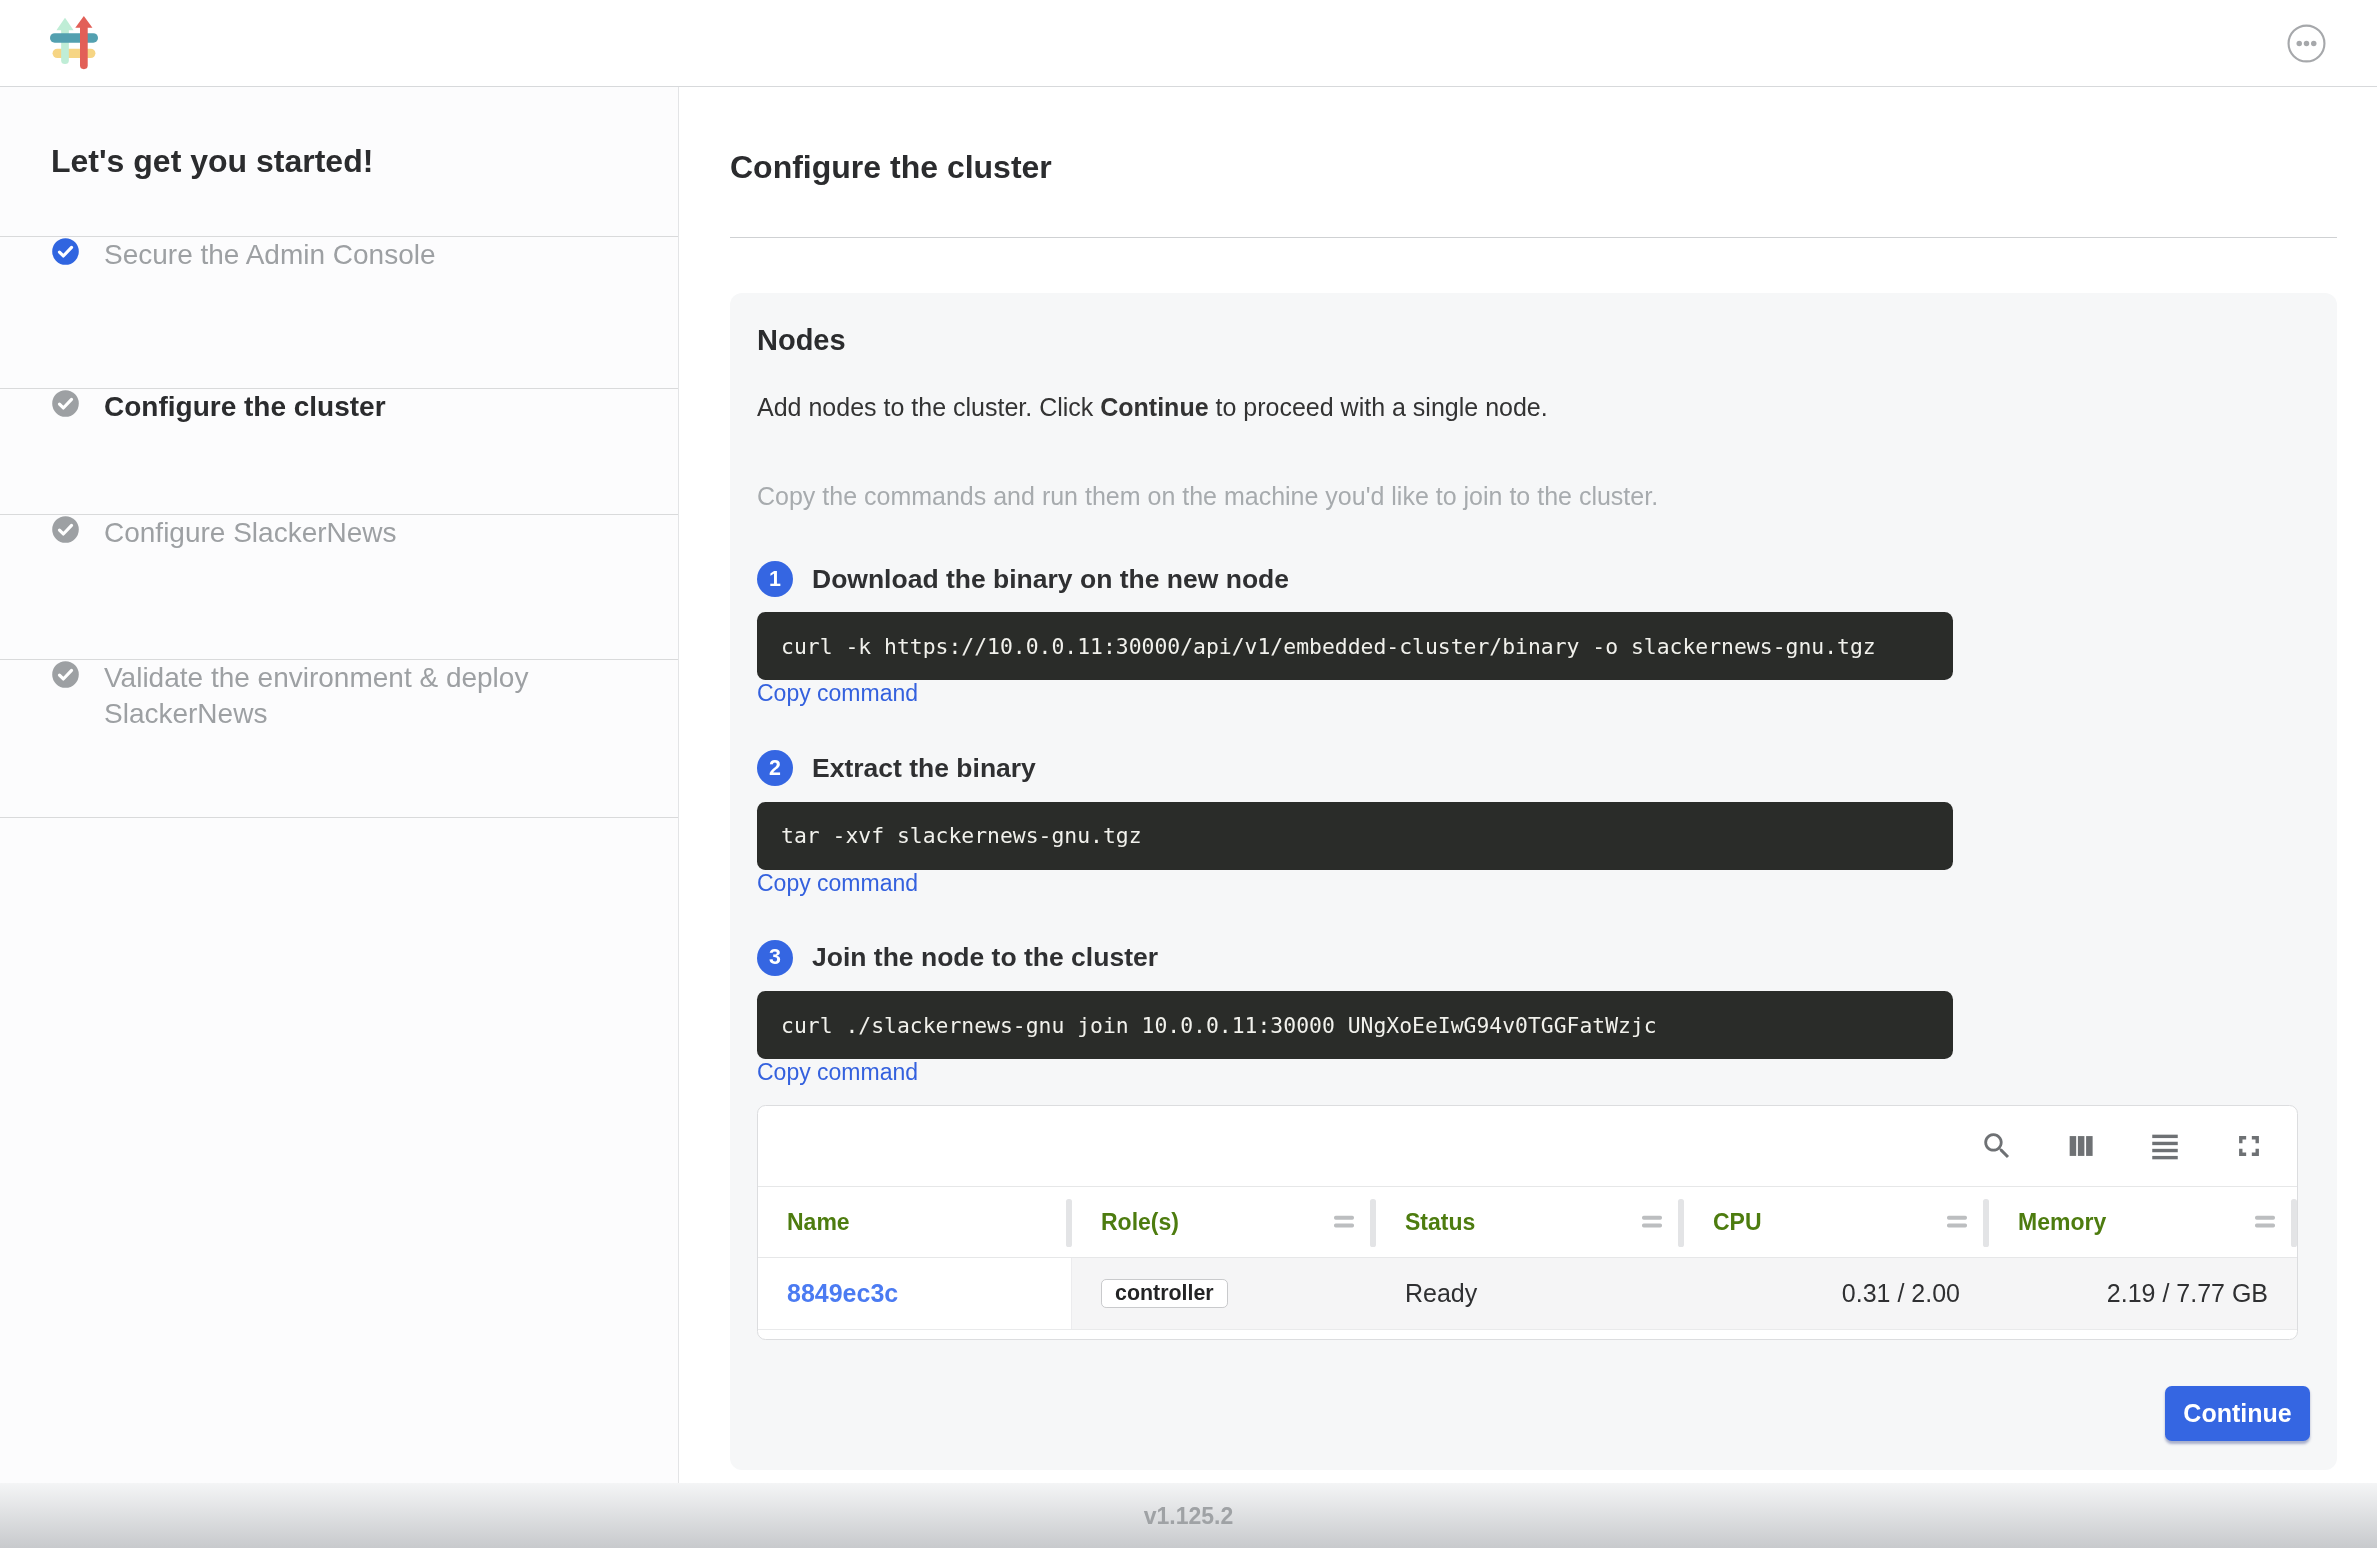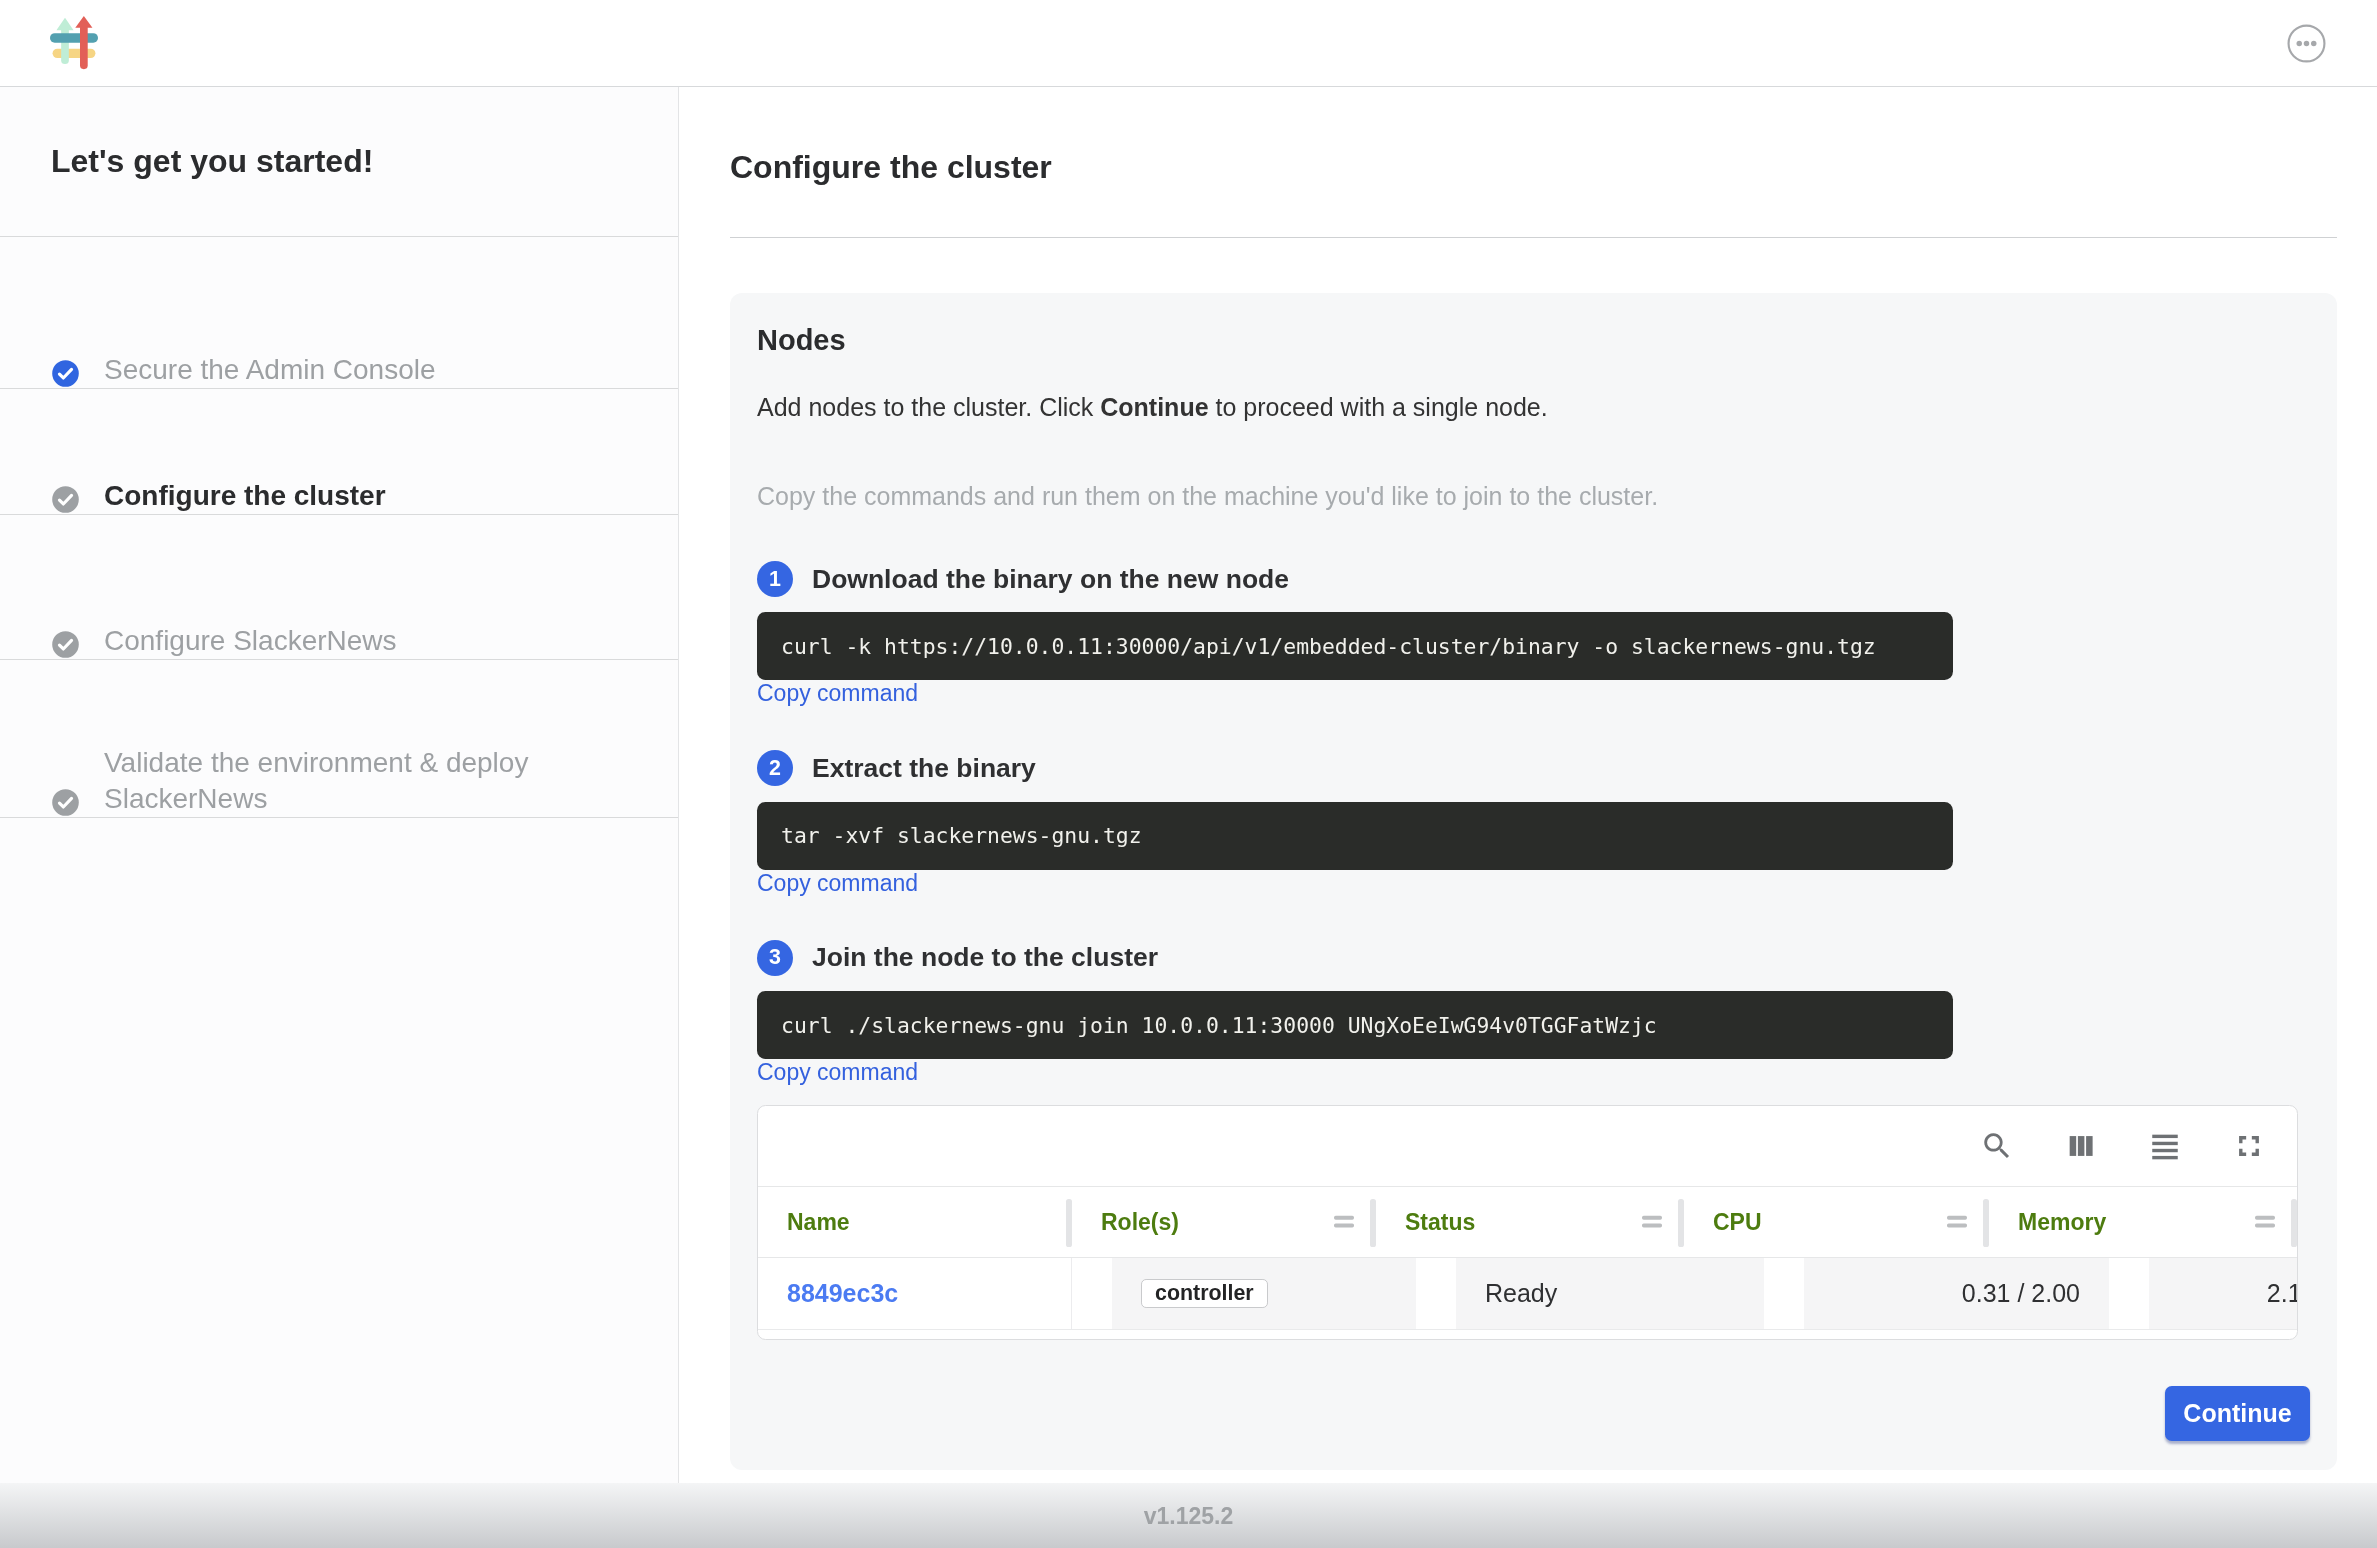--- a/index.html
+++ b/index.html
@@ -20,21 +20,21 @@
   .topbar{height:87px;flex:0 0 87px;border-bottom:0.9px solid #d7d9db;display:flex;align-items:center;justify-content:space-between;padding:0 50px;background:#fff;}
   .logo{width:48px;height:55px;display:block;}
   .overflow-btn{width:41px;height:41px;border:none;background:transparent;cursor:pointer;padding:0;display:flex;align-items:center;justify-content:center;}
 
   
   .body-row{flex:1 1 auto;display:flex;min-height:0;}
 
   
   .sidebar{width:679px;flex:0 0 679px;background:#fcfcfd;border-right:0.9px solid #e3e4e6;}
   .side-title{height:150px;display:flex;align-items:center;padding:0 51px;font-size:32px;font-weight:bold;color:#2b2c2e;border-bottom:0.9px solid #d9dadb;}
-  .side-item{display:flex;align-items:flex-end;gap:24px;padding:0 51px;border-bottom:0.9px solid #d9dadb;font-size:28px;color:var(--pending-gray);}
+  .side-item{display:flex;align-items:flex-start;gap:24px;padding:0 51px;border-bottom:0.9px solid #d9dadb;font-size:28px;color:var(--pending-gray);}
   .side-item:nth-of-type(2){min-height:152px;}
   .side-item:nth-of-type(3){min-height:126px;font-weight:bold;color:#2b2c2e;}
   .side-item:nth-of-type(4){min-height:145px;}
   .side-item:nth-of-type(5){min-height:158px;}
   .side-item .check{flex:0 0 auto;display:flex;}
   .side-item .lbl{line-height:1.28;max-width:479px;}
 
   
   .main{flex:1 1 auto;background:#fff;padding:62px 40px 0 51px;display:flex;flex-direction:column;}
   .page-title{font-size:32px;font-weight:bold;color:#2b2c2e;}
@@ -55,21 +55,21 @@
 
   
   .table-card{margin-top:19px;width:1541px;background:#fff;border:0.9px solid #dcdddf;border-radius:8.5px;overflow:hidden;display:flex;flex-direction:column;}
   .tbl-toolbar{height:80px;display:flex;align-items:center;justify-content:flex-end;gap:50px;padding-right:31px;}
   .tbl-toolbar .ic{display:flex;cursor:pointer;background:none;border:none;padding:0;}
   .grid-head,.grid-row{display:grid;grid-template-columns:314px 304px 308px 305px 308px;}
   .grid-head{border-top:0.9px solid #e6e7e8;border-bottom:0.9px solid #e6e7e8;height:72px;}
   .hcell{position:relative;display:flex;align-items:center;padding:0 22px 0 29px;font-size:23px;font-weight:bold;color:#4d7c0f;}
   .hcell:after{content:"";position:absolute;right:0;top:12px;width:6px;height:48px;border-radius:2.6px;background:#e3e4e6;}
   .hmenu{margin-left:auto;width:20.5px;height:3.4px;border-radius:1.7px;background:#bcbec0;box-shadow:0 7.7px 0 #bcbec0;transform:translateY(-4.3px);cursor:pointer;}
-  .grid-row{height:72px;border-bottom:0.9px solid #e9eaeb;gap:40px;}
+  .grid-row{height:72px;border-bottom:0.9px solid #e9eaeb;}
   .cell{display:flex;align-items:center;padding:0 29px;font-size:25px;color:#2f3032;background:#f5f5f6;}
   .cell.name{background:#fff;border-right:0.9px solid #ececee;}
   .cell.num{justify-content:flex-end;}
   .name-link{color:var(--name-link-blue);font-weight:bold;text-decoration:none;cursor:pointer;}
   .chip{border:1.7px solid #c9cacc;background:#fff;border-radius:5.1px;padding:1px 13px;font-size:21.4px;font-weight:bold;color:#232425;}
   .tbl-bottom{height:8.5px;}
 
   .continue-btn{margin-top:46px;align-self:flex-end;width:145px;height:55px;border:none;border-radius:6.8px;background:var(--accent-blue);color:#fff;font-size:25px;font-weight:bold;font-family:inherit;cursor:pointer;box-shadow:0 2.6px 2.6px rgba(20,40,120,.35);}
 
   

